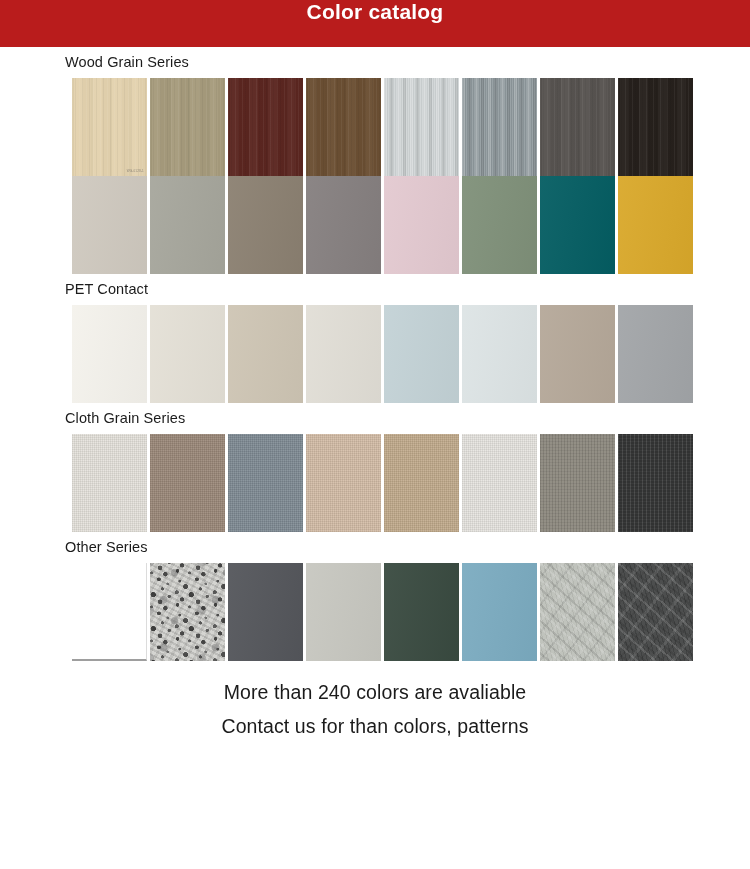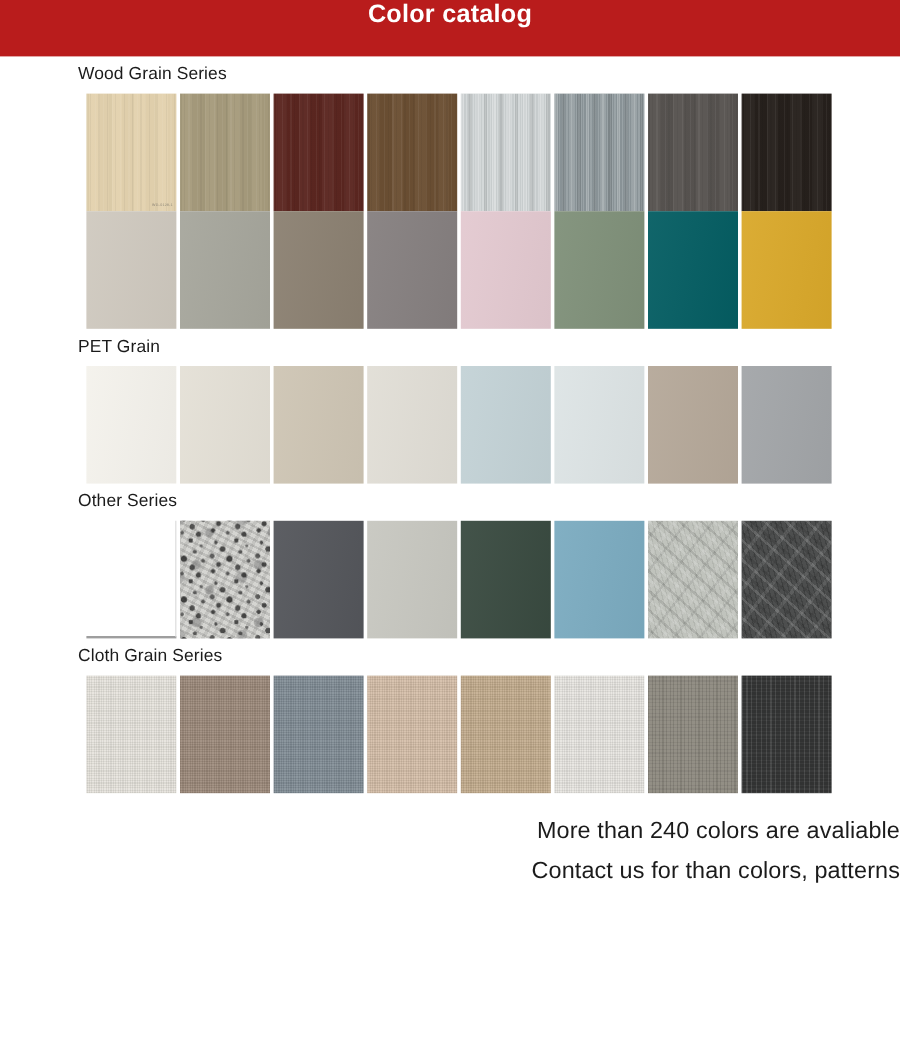--- a/index.html
+++ b/index.html
@@ -238,21 +238,21 @@
     font-size: 3px;
     color: #8b8375;
     letter-spacing: 0.2px;
     font-family: "Liberation Sans", sans-serif;
     line-height: 1;
   }
 
   
   .catalog-footer {
     padding-top: 14px;
-    text-align: right;
+    text-align: center;
   }
   .footer-line {
     font-size: 19.5px;
     color: #1b1b1b;
     line-height: 34px;
     letter-spacing: 0.1px;
   }
 </style>
 </head>
 <body>
@@ -288,61 +288,61 @@
         <div class="swatch tex-flat" style="background:#8b8071"></div>
         <div class="swatch tex-flat" style="background:#857f7f"></div>
         <div class="swatch tex-flat" style="background:#e3c9d0"></div>
         <div class="swatch tex-flat" style="background:#7f9079"></div>
         <div class="swatch tex-flat" style="background:#045d62"></div>
         <div class="swatch tex-flat" style="background:#d9a82a"></div>
       </div>
     </div>
 
     <div class="series-section">
-      <div class="series-label">PET Grain</div>
+      <div class="series-label">PET Contact</div>
       <div class="swatch-row">
         <div class="swatch tex-flat" style="background:#f4f2ec"></div>
         <div class="swatch tex-flat" style="background:#e4e0d6"></div>
         <div class="swatch tex-flat" style="background:#cec5b4"></div>
         <div class="swatch tex-flat" style="background:#e1ded6"></div>
         <div class="swatch tex-flat" style="background:#c3d2d6"></div>
         <div class="swatch tex-flat" style="background:#dde4e5"></div>
         <div class="swatch tex-flat" style="background:#b5a899"></div>
         <div class="swatch tex-flat" style="background:#a2a5a8"></div>
       </div>
     </div>
 
     <div class="series-section">
+      <div class="series-label">Cloth Grain Series</div>
+      <div class="swatch-row">
+        <div class="swatch tex-cloth" style="background:#e6e3dc"></div>
+        <div class="swatch tex-cloth" style="background:#9b8879"></div>
+        <div class="swatch tex-cloth" style="background:#7f8b94"></div>
+        <div class="swatch tex-cloth" style="background:#d4bda7"></div>
+        <div class="swatch tex-cloth" style="background:#c2ab8c"></div>
+        <div class="swatch tex-cloth" style="background:#e7e5e0"></div>
+        <div class="swatch tex-cloth-fine" style="background:#8a867c"></div>
+        <div class="swatch tex-cloth-dark" style="background:#3b3c3c"></div>
+      </div>
+    </div>
+
+    <div class="series-section">
       <div class="series-label">Other Series</div>
       <div class="swatch-row">
         <div class="swatch swatch-white-board"></div>
         <div class="swatch tex-granite" style="background:#cbcbc7"></div>
         <div class="swatch tex-flat" style="background:#54565b"></div>
         <div class="swatch tex-flat" style="background:#c7c7c0"></div>
         <div class="swatch tex-flat" style="background:#394a40"></div>
         <div class="swatch tex-flat" style="background:#7babc0"></div>
         <div class="swatch tex-slate" style="background:#bdc0b9"></div>
         <div class="swatch tex-slate" style="background:#434545"></div>
       </div>
     </div>
 
-    <div class="series-section">
-      <div class="series-label">Cloth Grain Series</div>
-      <div class="swatch-row">
-        <div class="swatch tex-cloth" style="background:#e6e3dc"></div>
-        <div class="swatch tex-cloth" style="background:#9b8879"></div>
-        <div class="swatch tex-cloth" style="background:#7f8b94"></div>
-        <div class="swatch tex-cloth" style="background:#d4bda7"></div>
-        <div class="swatch tex-cloth" style="background:#c2ab8c"></div>
-        <div class="swatch tex-cloth" style="background:#e7e5e0"></div>
-        <div class="swatch tex-cloth-fine" style="background:#8a867c"></div>
-        <div class="swatch tex-cloth-dark" style="background:#3b3c3c"></div>
-      </div>
-    </div>
-
   </div>
 
   <div class="catalog-footer">
     <div class="footer-line">More than 240 colors are avaliable</div>
     <div class="footer-line">Contact us for than colors, patterns</div>
   </div>
 
 </div>
 
 </body></html>

